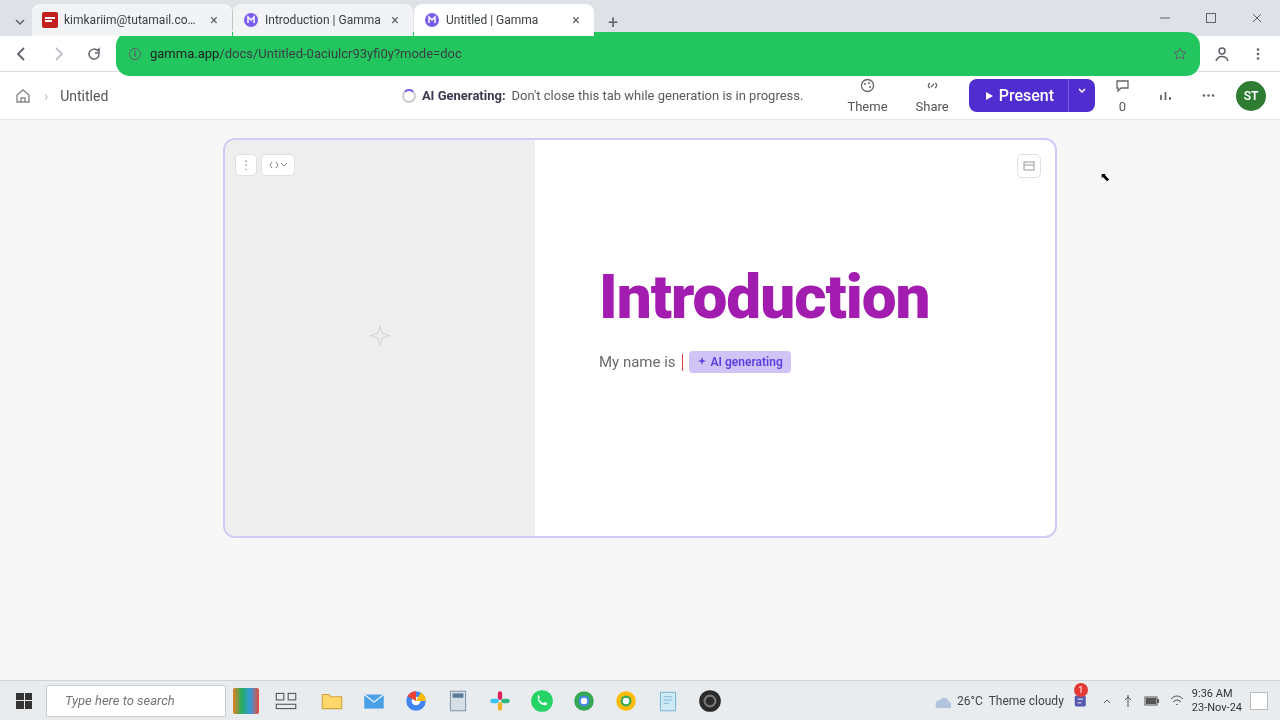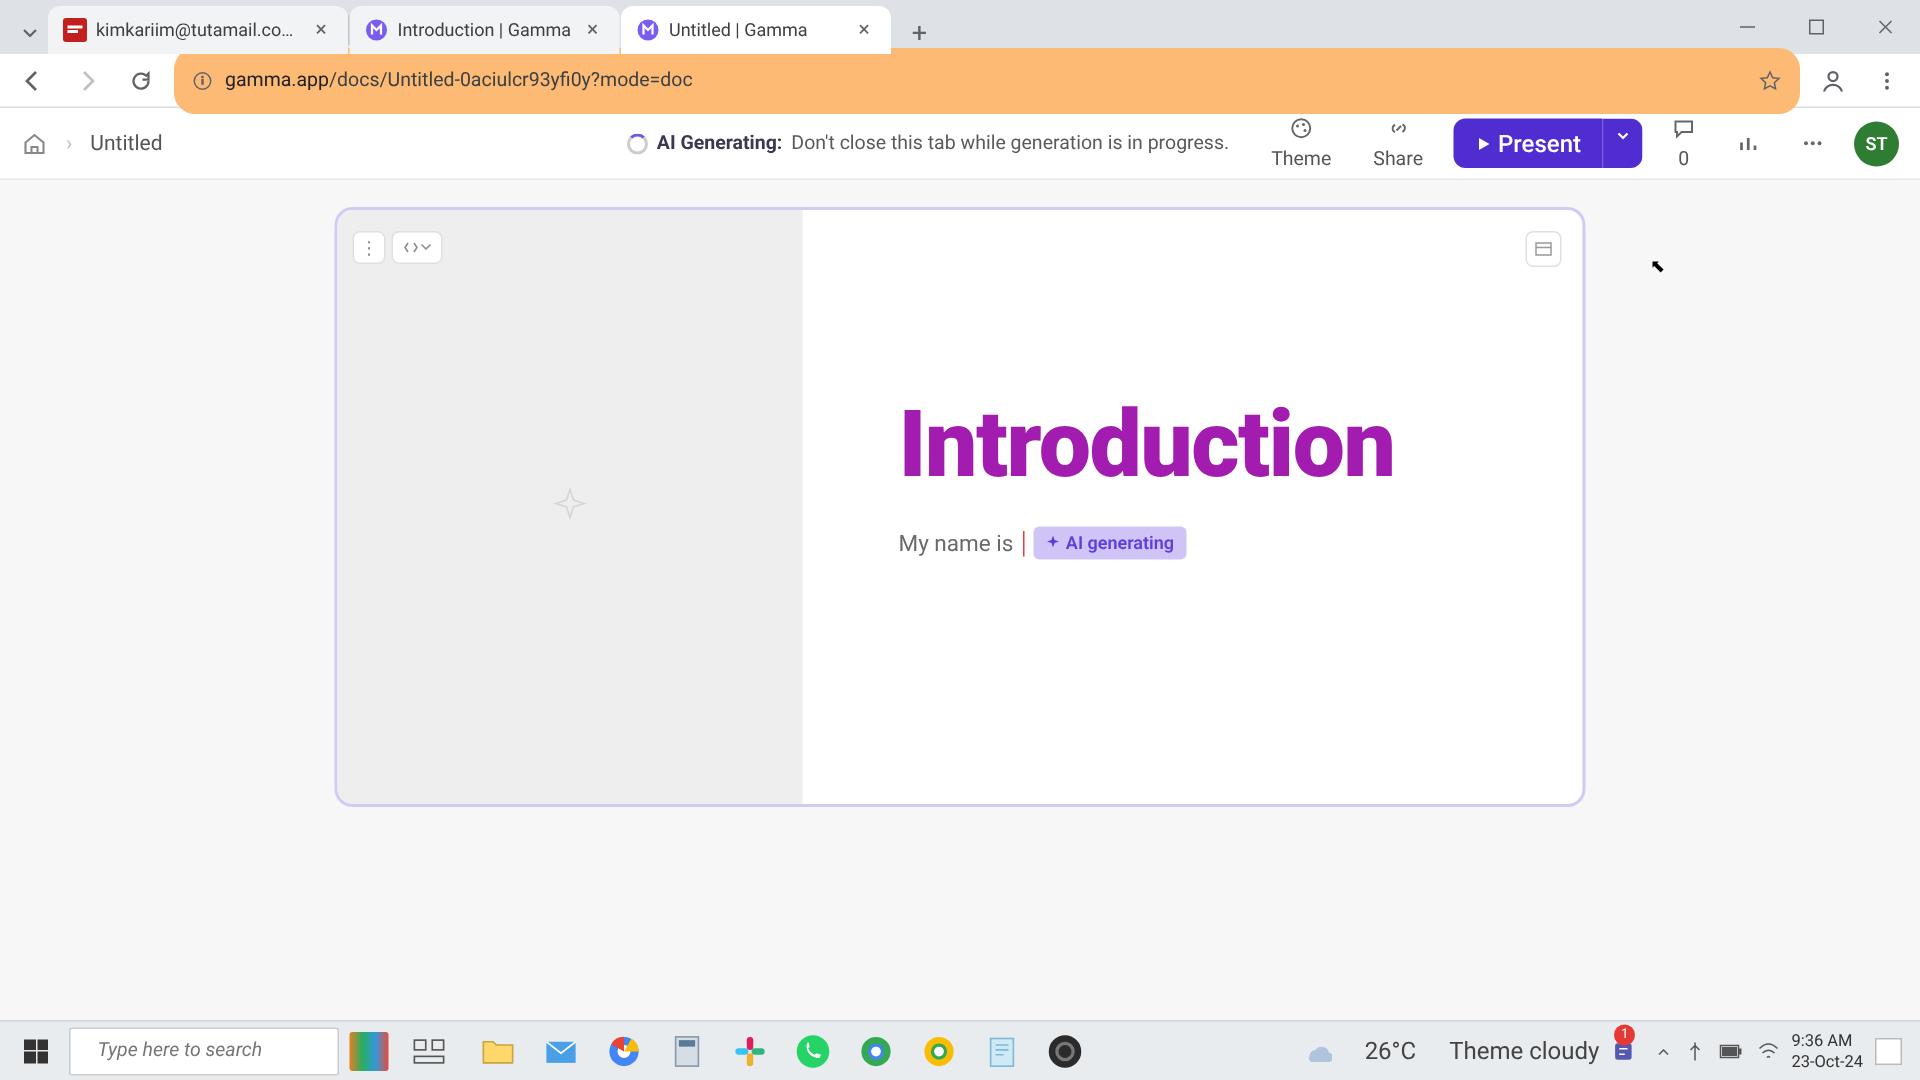--- a/index.html
+++ b/index.html
@@ -14,32 +14,32 @@
 .tab-favicon { width: 16px; height: 16px; flex-shrink: 0; }
 .tab-title { font-size: 12px; color: #3c4043; white-space: nowrap; overflow: hidden; text-overflow: ellipsis; flex: 1; }
 .tab-close { width: 16px; height: 16px; display: flex; align-items: center; justify-content: center; color: #5f6368; font-size: 14px; cursor: pointer; }
 .new-tab { width: 28px; height: 28px; display: flex; align-items: center; justify-content: center; color: #5f6368; font-size: 18px; cursor: pointer; margin-left: 4px; }
 .window-controls { margin-left: auto; display: flex; height: 36px; }
 .win-btn { width: 46px; display: flex; align-items: center; justify-content: center; color: #5f6368; }
 
 .nav-bar { height: 36px; background: #fff; border-bottom: 1px solid #dadce0; display: flex; align-items: center; padding: 0 8px; gap: 8px; }
 .nav-btn { width: 28px; height: 28px; display: flex; align-items: center; justify-content: center; color: #5f6368; border-radius: 50%; }
 .nav-btn.disabled { color: #bdc1c6; }
-.url-bar { flex: 1; height: 44px; background: #fdba74; border-radius: 14px; display: flex; align-items: center; padding: 0 12px; gap: 8px; }
+.url-bar { flex: 1; height: 44px; background: #22c55e; border-radius: 14px; display: flex; align-items: center; padding: 0 12px; gap: 8px; }
 .url-text { font-size: 13px; color: #3c4043; }
 .url-domain { color: #202124; }
 .star-icon { margin-left: auto; color: #5f6368; }
 .profile-icon { width: 28px; height: 28px; border-radius: 50%; display: flex; align-items: center; justify-content: center; color: #5f6368; }
 
 
 .app-header { height: 48px; background: #fff; border-bottom: 1px solid #e8e8e8; display: flex; align-items: center; padding: 0 14px; gap: 12px; }
 .home-icon { color: #808080; width: 18px; display:flex; }
 .breadcrumb-sep { color: #c0c0c0; font-size: 14px; }
 .doc-title { font-size: 14px; color: #555; }
-.ai-banner { margin-left: auto; margin-right: 8px; display: flex; align-items: center; gap: 6px; font-size: 13px; }
+.ai-banner { margin-left: auto; margin-right: 24px; display: flex; align-items: center; gap: 6px; font-size: 13px; }
 .ai-spinner { width: 14px; height: 14px; border: 2px solid #ccc; border-top-color: #6b5ce7; border-radius: 50%; }
 .ai-label { font-weight: 700; color: #3d3850; }
 .ai-text { color: #5a5a5a; }
 .hdr-btn { display: flex; align-items: center; gap: 6px; font-size: 13px; color: #555; padding: 6px 8px; border-radius: 6px; cursor: pointer; flex-direction: column; }
 .present-btn { background: #4f2dd0; color: #fff; padding: 7px 14px; border-radius: 8px 0 0 8px; font-weight: 500; }
 .present-drop { background: #4f2dd0; color: #fff; padding: 7px 8px; border-radius: 0 8px 8px 0; border-left: 1px solid rgba(255,255,255,0.25); }
 .present-wrap { display: flex; border-radius: 10px; }
 .avatar-badge { width: 30px; height: 30px; border-radius: 50%; background: #2e7d32; color: #fff; display: flex; align-items: center; justify-content: center; font-size: 12px; font-weight: 600; }
 
 
@@ -64,21 +64,21 @@
 .start-btn { width: 40px; height: 40px; display: flex; align-items: center; justify-content: center; }
 .win-logo { width: 16px; height: 16px; display: grid; grid-template-columns: 1fr 1fr; grid-template-rows: 1fr 1fr; gap: 1px; }
 .win-logo span { background: #333; }
 .search-box { width: 180px; height: 32px; background: #fff; border: 1px solid #ccc; border-radius: 2px; display: flex; align-items: center; padding: 0 10px; gap: 8px; margin-left: 2px; }
 .search-box input { border: none; outline: none; font-size: 13px; flex: 1; background: transparent; font-style: italic; }
 .tb-icons { display: flex; gap: 2px; margin-left: 6px; }
 .tb-icon { width: 40px; height: 40px; display: flex; align-items: center; justify-content: center; position: relative; }
 .tb-icon svg, .tb-icon .ico { width: 26px; height: 26px; }
 .badge-dot { position: absolute; top: 2px; right: 6px; width: 14px; height: 14px; background: #e53935; border-radius: 50%; color: #fff; font-size: 9px; display: flex; align-items: center; justify-content: center; }
 .tray { margin-left: auto; display: flex; align-items: center; gap: 8px; padding-right: 8px; }
-.weather { display: flex; align-items: center; gap: 22px; font-size: 16px; color: #444; }
+.weather { display: flex; align-items: center; gap: 6px; font-size: 12px; color: #444; }
 .tray-icons { display: flex; gap: 10px; color: #555; font-size: 12px; align-items: center; }
 .clock { font-size: 11px; text-align: left; line-height: 1.2; color: #333; }
 .notif { width: 18px; height: 18px; background: #fff; border: 1px solid #bbb; }
 
 svg { display: block; }
 </style>
 </head>
 <body>
 
 <div class="browser-tabs">
@@ -411,17 +411,17 @@
           </svg>
         </span>
       <span>
           <svg width="14" height="12">
             <path d="M1 4c4-4 8-4 12 0M3 7c2.5-2.5 5.5-2.5 8 0M6 10c1-1 1-1 2 0" stroke="#555" fill="none"></path>
           </svg>
         </span>
     </div>
     <div class="clock">
       <div>9:36 AM</div>
-      <div>23-Oct-24</div>
+      <div>23-Nov-24</div>
     </div>
     <div class="notif"></div>
   </div>
 </div>
 
 </body></html>

